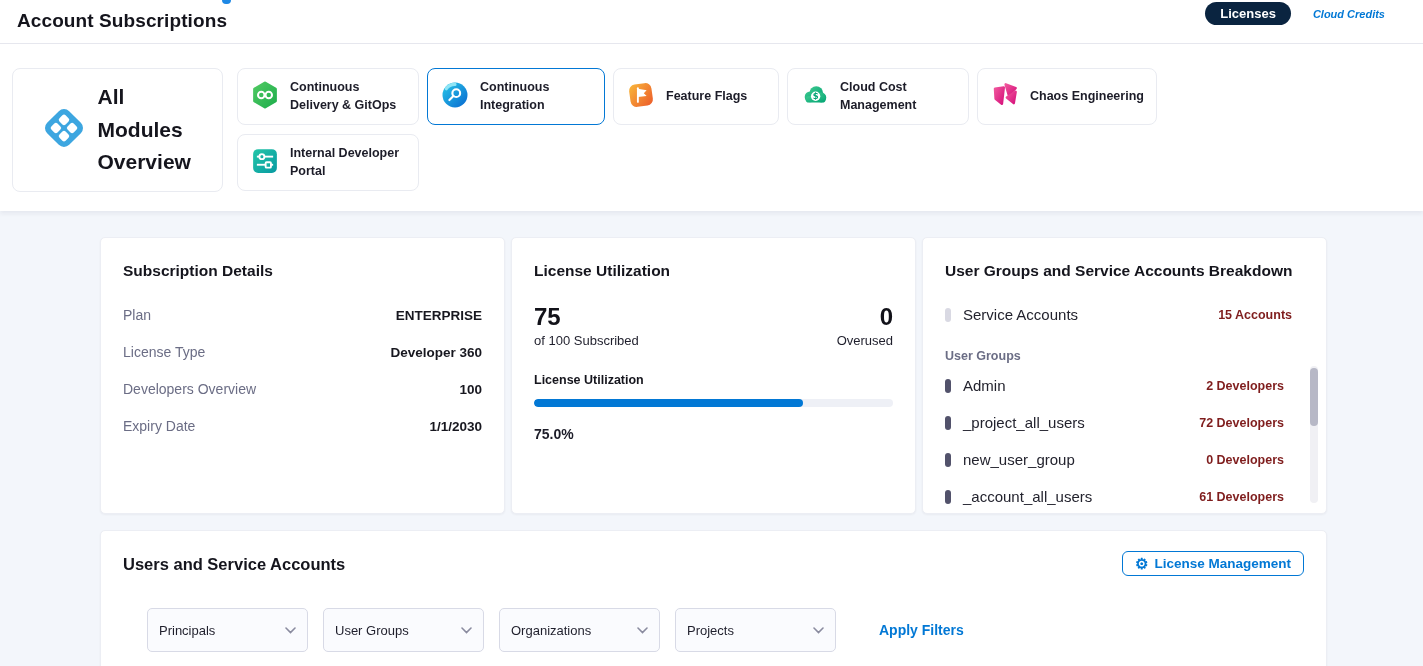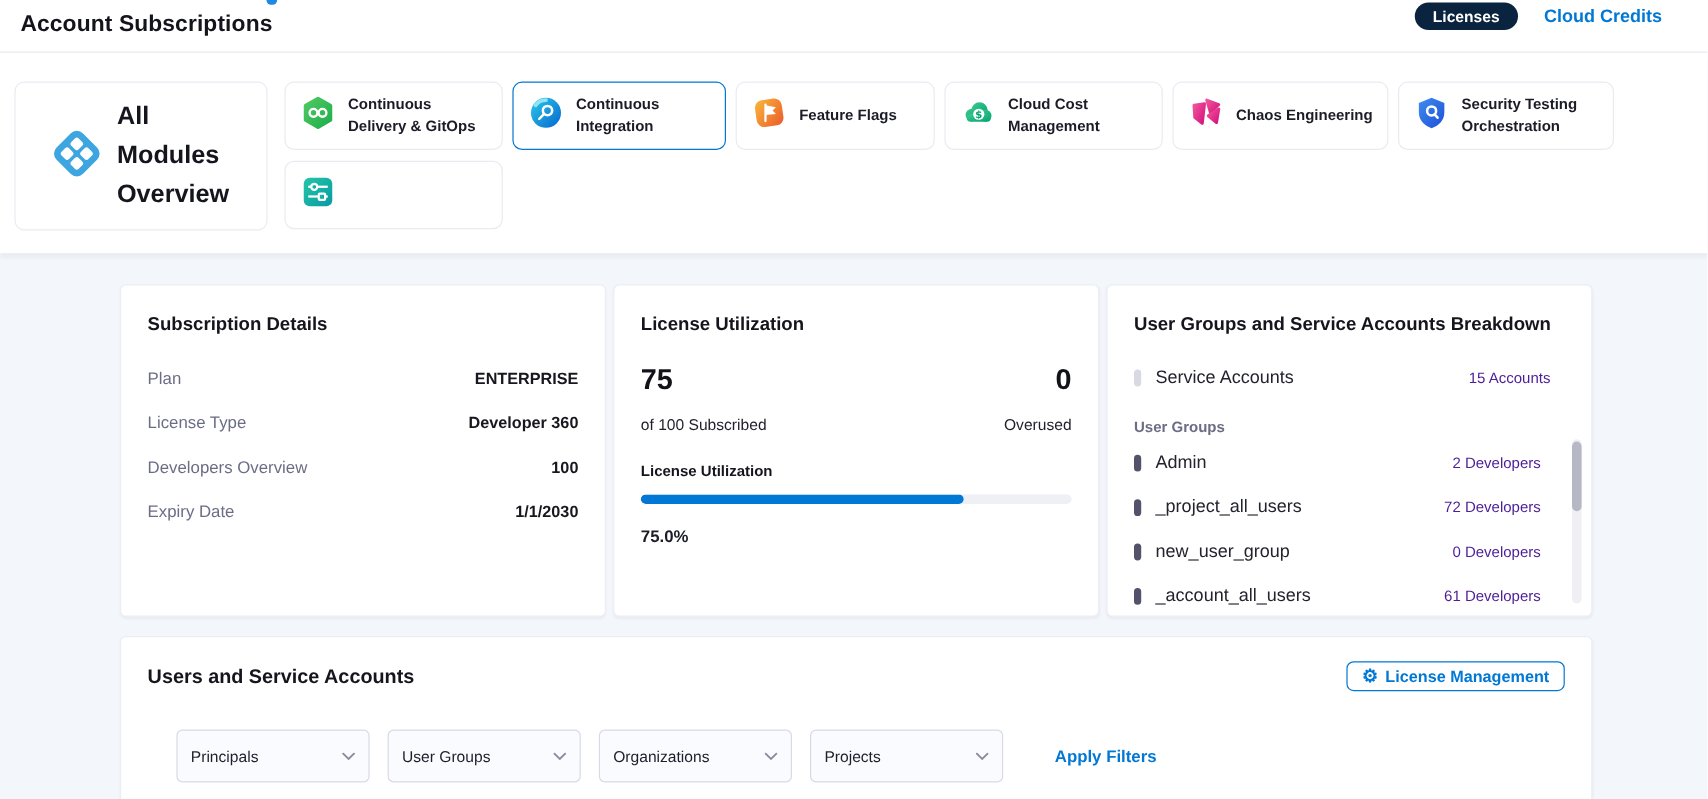--- a/index.html
+++ b/index.html
@@ -9,21 +9,21 @@
   :root { --accent:#0278d5; }
 
   
   .header { position:relative; height:44px; background:#fff; border-bottom:1px solid #e6e7ee; }
   .clipped-dot { position:absolute; left:222px; top:0; width:9px; height:4px;
     background:#1e88e5; border-radius:0 0 5px 5px; }
   .page-title { position:absolute; left:17px; top:10px; font-size:19px; font-weight:bold; color:#14141c; letter-spacing:.1px; }
   .header-right { position:absolute; right:38px; top:2px; display:flex; align-items:center; gap:22px; }
   .pill-btn { background:#0a2440; color:#fff; font-size:13px; font-weight:bold;
     border:none; border-radius:12px; padding:4px 15px; cursor:pointer; }
-  .link-btn { color:var(--accent); font-size:15px; font-weight:bold; background:none; border:none; cursor:pointer; }
+  .link-btn { color:var(--accent); font-size:11px; font-weight:bold; background:none; border:none; cursor:pointer;font-style:italic; }
 
   
   .modules { display:flex; gap:14px; padding:24px 12px 19px 12px; background:#fff;
     box-shadow:0 3px 4px rgba(30,40,70,.06); position:relative; z-index:2; }
   .overview-card { width:211px; height:124px; border:1px solid #e9ebf1; border-radius:8px;
     display:flex; align-items:center; justify-content:center; gap:12px; cursor:pointer; background:#fff; }
   .overview-card .label { width:96px; font-size:21px; font-weight:bold; color:#15151d; line-height:1.55; }
   .module-grid { display:flex; flex-direction:column; gap:9px; }
   .module-row { display:flex; gap:8px; }
   .module-card { height:57px; border:1px solid #e9ebf1; border-radius:8px; background:#fff;
@@ -42,35 +42,35 @@
 
   
   .detail-rows { margin-top:27px; }
   .detail-row { display:flex; justify-content:space-between; align-items:baseline; margin-bottom:21px; }
   .detail-row .lbl { font-size:14px; color:#6b6d85; }
   .detail-row .val { font-size:13.5px; font-weight:bold; color:#17171f; }
 
   
   .usage-top { margin-top:24px; display:flex; justify-content:space-between; }
   .big-num { font-size:24px; font-weight:bold; color:#121219; line-height:1.1; }
-  .num-cap { font-size:13px; color:#1f1f2c; margin-top:16px; }
+  .num-cap { font-size:13px; color:#1f1f2c; margin-top:3px; }
   .usage-right { text-align:right; }
   .bar-label { margin-top:25px; font-size:12.5px; font-weight:bold; color:#15151d; }
   .progress-track { margin-top:12px; height:8px; background:#eef0f6; border-radius:4px; overflow:hidden; }
   .progress-fill { height:100%; background:var(--accent); border-radius:4px; width:0; }
   .pct { margin-top:19px; font-size:14px; font-weight:bold; color:#1d1d29; }
 
   
   .bd-title { white-space:nowrap; }
   .bd-row { display:flex; align-items:center; margin-bottom:20px; }
   .bd-row .marker { width:6px; height:14px; border-radius:3px; margin-right:12px; flex:none; }
   .marker-light { background:#d9d9e3; }
   .marker-dark { background:#52526b; }
   .bd-row .name { font-size:15px; color:#23232e; }
-  .bd-row .count { margin-left:auto; font-size:12.5px; color:#4c1d95; }
+  .bd-row .count { margin-left:auto; font-size:12.5px; color:#7f1d1d;font-weight:bold; }
   .sa-row { margin-top:26px; margin-bottom:0; padding-right:12px; }
   .ug-heading { margin-top:26px; margin-bottom:14px; font-size:12.5px; font-weight:bold; color:#6b6d85; }
   .ug-list { padding-right:20px; }
   .scrollbar-track { position:absolute; right:8px; top:128px; bottom:10px; width:8px;
     background:#f0f0f4; border-radius:4px; }
   .scrollbar-thumb { position:absolute; top:2px; left:0; width:8px; height:58px;
     background:#b7b8c6; border-radius:4px; cursor:grab; }
 
   
   .users-card { margin-top:16px; background:#fff; border:1px solid #eceef4; border-radius:5px 5px 0 0;
@@ -203,56 +203,41 @@
             <g>
               <path d="M25 7 L41 13 L30 24 Z" fill="url(#gce)" stroke="url(#gce)" stroke-width="4" stroke-linejoin="round"></path>
               <path d="M41 19 L38 37 L27 28 Z" fill="url(#gce)" stroke="url(#gce)" stroke-width="4" stroke-linejoin="round"></path>
               <path d="M8 14 L22 12 L19 38 L9 30 Z" fill="url(#gce)" stroke="url(#gce)" stroke-width="4" stroke-linejoin="round"></path>
             </g>
           </svg>
         </span>
         <span class="label">Chaos Engineering</span>
       </div>
 
-      <div class="module-card w-sto">
-        <span>
-          <svg width="30" height="30" viewBox="0 0 48 48">
-            <defs>
-                <linearGradient id="gst" x1="0" y1="0" x2="1" y2="1">
-              <stop offset="0" stop-color="#3f8df0"></stop>
-                  <stop offset="1" stop-color="#1d4fd8"></stop>
-                </linearGradient>
-              </defs>
-            <path d="M24 4 L41 11 V23 C41 34 34 41 24 44.5 C14 41 7 34 7 23 V11 Z" fill="url(#gst)"></path>
-            <circle cx="24" cy="21.5" r="6" fill="none" stroke="#fff" stroke-width="3.4"></circle>
-            <line x1="28" y1="26" x2="32" y2="30.5" stroke="#fff" stroke-width="3.4" stroke-linecap="round"></line>
-          </svg>
-        </span>
-        <span class="label">Security Testing Orchestration</span>
-      </div>
 
     </div>
     <div class="module-row">
 
       <div class="module-card w-idp">
         <span>
           <svg width="30" height="30" viewBox="0 0 48 48">
             <defs>
                 <linearGradient id="gidp" x1="0" y1="0" x2="1" y2="1">
               <stop offset="0" stop-color="#23c6a8"></stop>
                   <stop offset="1" stop-color="#089aa2"></stop>
                 </linearGradient>
               </defs>
             <rect x="5" y="5" width="38" height="38" rx="8" fill="url(#gidp)"></rect>
             <line x1="11" y1="17" x2="37" y2="17" stroke="#fff" stroke-width="3"></line>
             <circle cx="19" cy="17" r="4" fill="url(#gidp)" stroke="#fff" stroke-width="3"></circle>
             <line x1="11" y1="30" x2="37" y2="30" stroke="#fff" stroke-width="3"></line>
             <rect x="25" y="26" width="8.5" height="8.5" rx="1.5" fill="url(#gidp)" stroke="#fff" stroke-width="3"></rect>
           </svg>
         </span>
+        <span class="label">Internal Developer Portal</span>
       </div>
 
     </div>
   </div>
 </div>
 
 <div class="content">
   <div class="cards-row">
 
     <div class="card">

